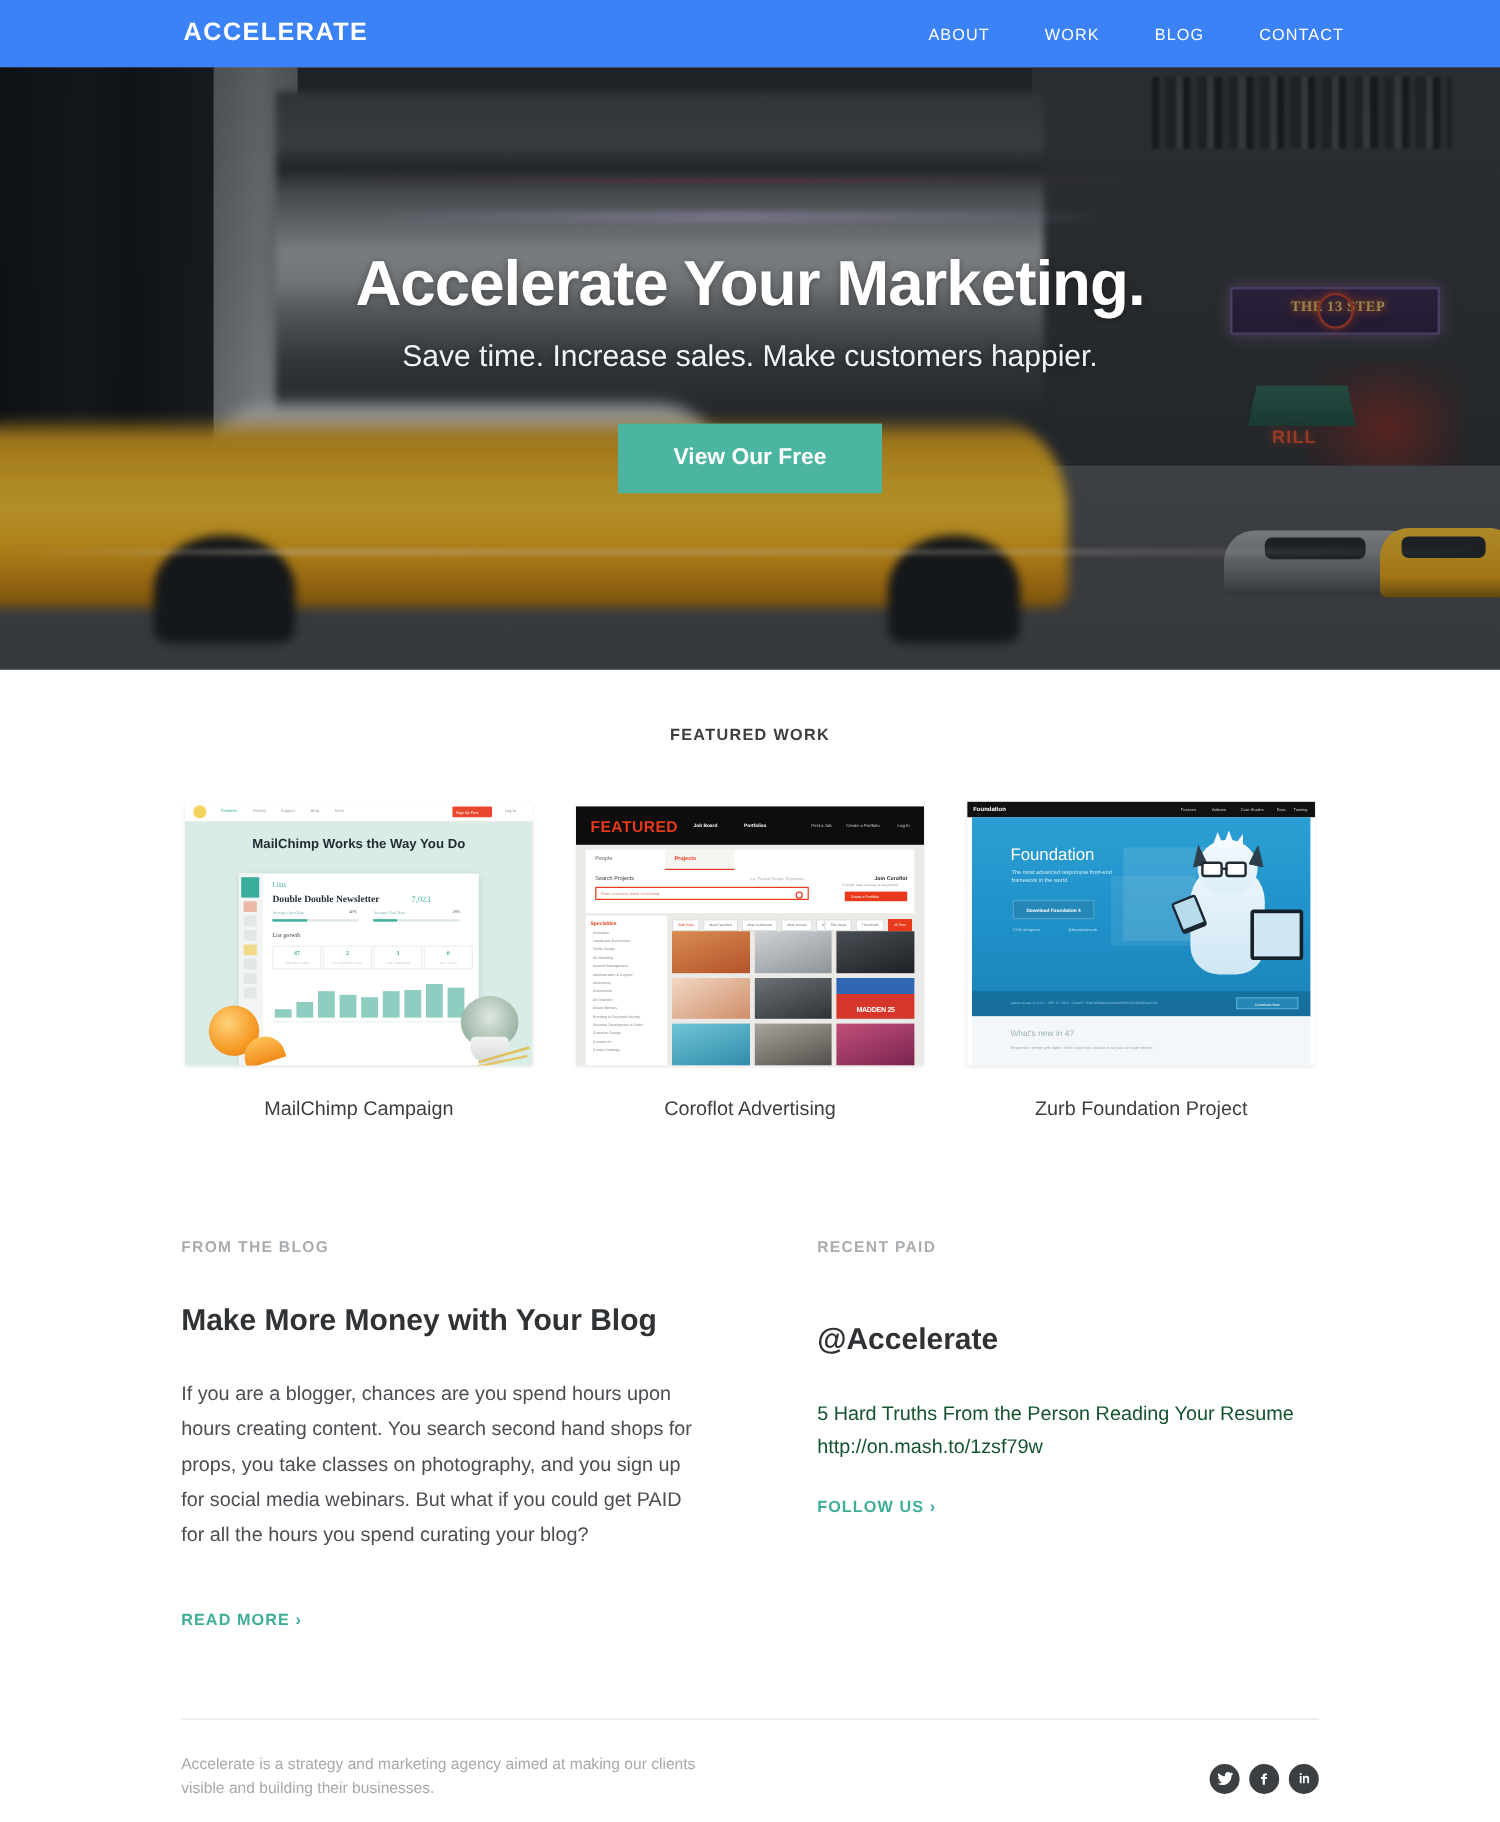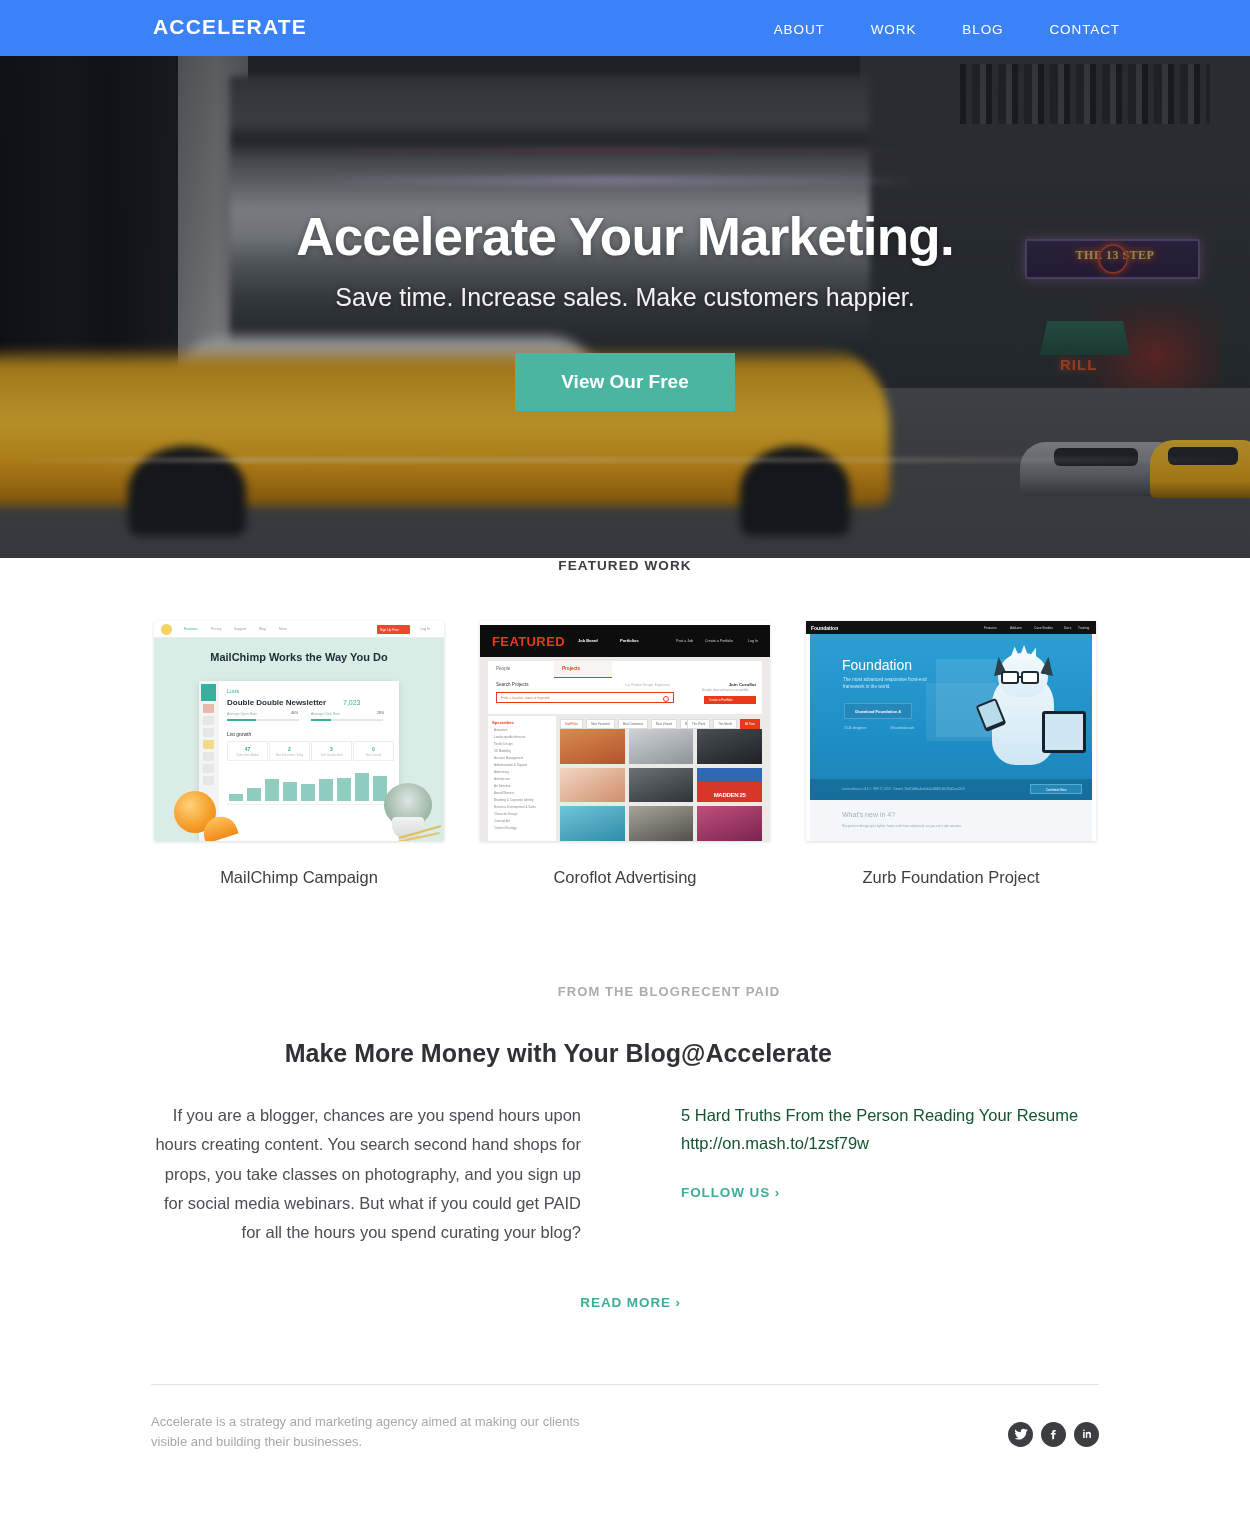--- a/index.html
+++ b/index.html
@@ -205,21 +205,21 @@
     background: #4cb5a2;
     color: #ffffff;
     font-size: 19px;
     font-weight: bold;
     border: none;
     cursor: pointer;
     font-family: "Liberation Sans", sans-serif;
   }
 
   
-  .featured { }
+  .featured { padding-top: 47px; }
   .section-title {
     text-align: center;
     font-size: 13.5px;
     font-weight: bold;
     letter-spacing: 1.1px;
     color: #3b3e41;
   }
   .work-grid {
     display: flex;
     justify-content: center;
@@ -245,21 +245,21 @@
   
   .mc-bar { position:absolute; left:0; top:0; width:100%; height:17px; background:#fff; border-bottom:1px solid #ececec; }
   .mc-logo { position:absolute; left:7px; top:3px; width:11px; height:11px; border-radius:50%; background:#f4d35e; }
   .mc-nav { position:absolute; top:6px; font-size:3.4px; color:#9aa0a3; }
   .mc-nav.a { left:30px; color:#3aae9a; }
   .mc-cta { position:absolute; right:34px; top:4px; width:33px; height:9px; background:#e9482f; border-radius:1px; }
   .mc-cta span { position:absolute; left:3px; top:2.6px; font-size:3.2px; color:#fff; }
   .mc-login { position:absolute; right:14px; top:6px; font-size:3.4px; color:#8d9295; }
   .mc-body { position:absolute; left:0; top:17px; width:100%; height:203px; background:#d9ece6; }
   .mc-head { position:absolute; left:0; top:30px; width:100%; text-align:center; font-size:11px; font-weight:bold; color:#1f2b33; }
-  .mc-panel { position:absolute; left:45px; top:60px; width:200px; height:160px; background:#fff; box-shadow:0 2px 6px rgba(0,0,0,.12); }
+  .mc-panel { position:absolute; left:45px; top:60px; width:200px; height:160px; background:#fff; box-shadow:0 2px 6px rgba(0,0,0,.12);font-family:Liberation Serif, serif; }
   .mc-side { position:absolute; left:0; top:0; width:20px; height:100%; background:#f2f5f4; }
   .mc-avatar { position:absolute; left:2px; top:3px; width:15px; height:17px; background:#3aae9a; }
   .mc-ico { position:absolute; left:4px; width:11px; height:9px; background:#e3e8e6; border-radius:1px; }
   .mc-lists { position:absolute; left:28px; top:7px; font-size:6px; color:#3aae9a; }
   .mc-nl { position:absolute; left:28px; top:17px; font-size:8px; font-weight:bold; color:#1f2b33; }
   .mc-num { position:absolute; left:144px; top:18px; font-size:7px; color:#3aae9a; }
   .mc-lbl { position:absolute; font-size:3.4px; color:#7fb5aa; }
   .mc-pct { position:absolute; font-size:3.6px; color:#4a5256; }
   .mc-prog { position:absolute; height:1.6px; background:#dfeae7; }
   .mc-prog i { position:absolute; left:0; top:0; height:100%; background:#3aae9a; }
@@ -360,39 +360,39 @@
   .fd-bottombar { position:absolute; left:4px; top:158px; right:4px; height:21px; background:rgba(0,0,0,.16); }
   .fd-bb-txt { position:absolute; left:36px; top:166px; font-size:2.8px; color:#8fc4de; }
   .fd-bb-btn { position:absolute; right:14px; top:163px; width:52px; height:10px; background:#2587b8; border:1px solid #57aad0; }
   .fd-bb-btn span { position:absolute; left:0; top:3px; width:100%; text-align:center; font-size:3px; color:#fff; }
   .fd-low { position:absolute; left:4px; top:179px; right:4px; bottom:0; background:#f4f7f9; }
   .fd-lh { position:absolute; left:36px; top:190px; font-size:7px; color:#9bb0bb; }
   .fd-lp { position:absolute; left:36px; top:203px; font-size:3.2px; color:#9aa8b0; }
 
   
   .lower { display:flex; margin: 97px auto 0; width: 948px; }
-  .col-blog { width: 530px; text-align: right; }
+  .col-blog { width: 530px; }
   .col-tweet { width: 418px; }
   .kicker {
     font-size: 13px; font-weight: bold; letter-spacing: 1.1px; color: #a9adb0;
   }
   .post-title {
     margin-top: 40px;
     font-size: 25px; font-weight: bold; color: #2f3235;
   }
   .post-body {
     margin-top: 33px;
     font-size: 16.5px; color: #4a4e52; line-height: 1.78; width: 430px;
   }
   .more-link {
     display:inline-block; margin-top: 47px;
     font-size: 13.5px; font-weight: bold; letter-spacing: .9px;
     color: #3fae99; text-decoration:none;
   }
-  .tweet-handle { margin-top: 40px; font-size: 25px; font-weight: bold; color: #2f3235; }
+  .tweet-handle { margin-top: 56px; font-size: 25px; font-weight: bold; color: #2f3235; }
   .tweet-body { margin-top: 33px; font-size: 16.5px; color: #14532d; line-height: 1.7; width: 415px; }
   .follow-link {
     display:inline-block; margin-top: 28px;
     font-size: 13.5px; font-weight: bold; letter-spacing: .9px;
     color: #3fae99; text-decoration:none;
   }
 
   
   .rule { width: 948px; height: 1px; background: #e2e4e5; margin: 73px auto 0; }
   .footer { width: 948px; margin: 27px auto 0; display:flex; justify-content:space-between; align-items:flex-start; }

